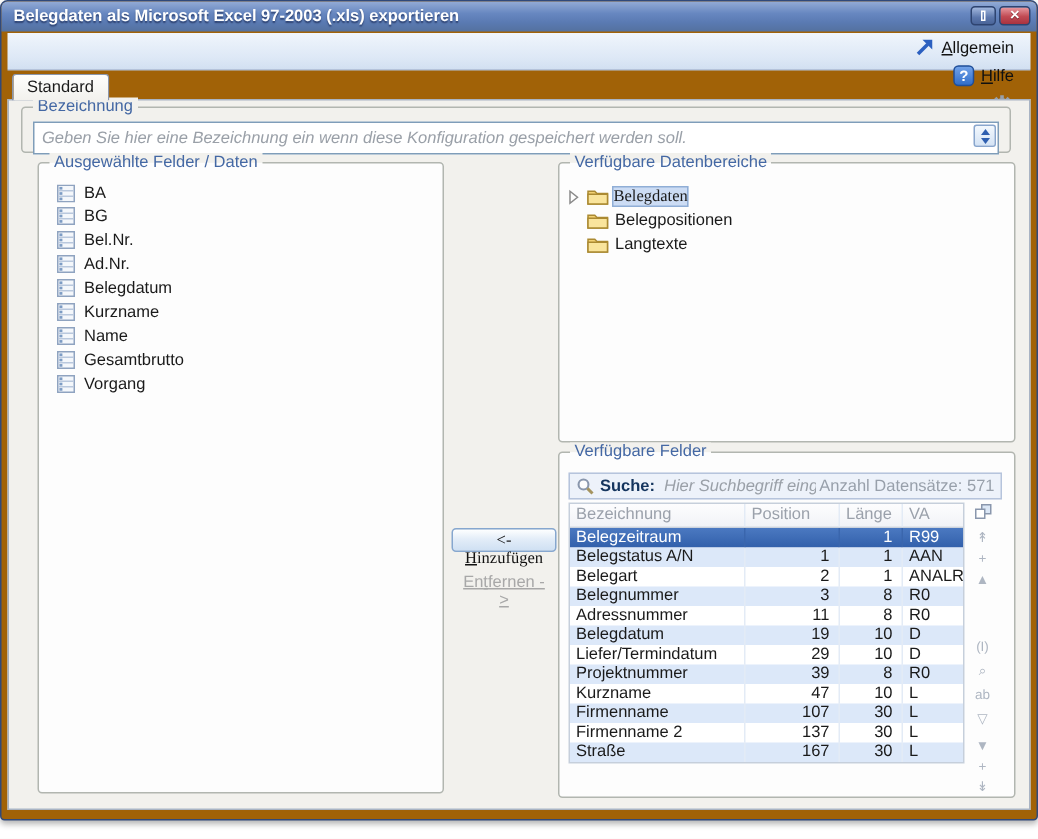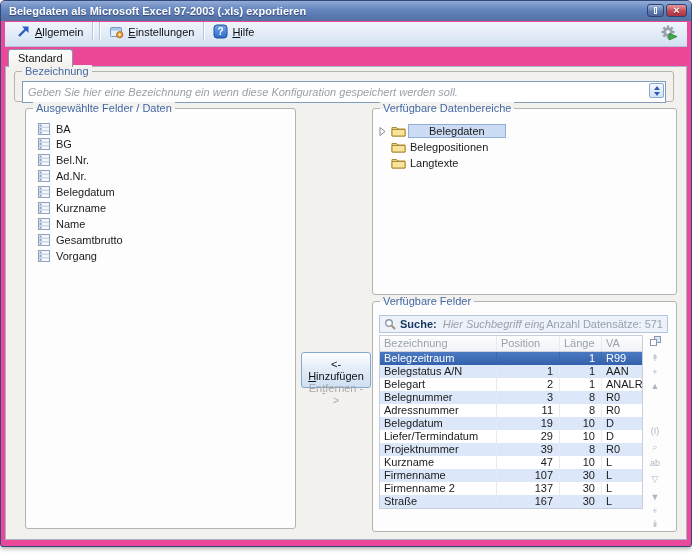--- a/index.html
+++ b/index.html
@@ -6,36 +6,36 @@
   .screen{position:relative;width:692px;height:559px;overflow:hidden;background:#fff;
           font-family:"Liberation Sans",sans-serif;font-size:11px;color:#1a1a1a;}
   
   .bgstatus{position:absolute;left:0;top:546px;width:692px;height:13px;
             background:linear-gradient(#c9d5ec,#b0c2e0);border-top:1px solid #9db0d0;
             color:#64799f;font-size:10px;filter:blur(.5px);}
   .bgstatus span{position:absolute;top:1px;white-space:nowrap;}
   .bgs-sep{position:absolute;top:0;width:1px;height:13px;background:#9fb2d2;}
   .bgs-icon{position:absolute;top:2px;width:10px;height:9px;background:#7e97c0;border:1px solid #5f77a2;border-radius:2px;}
   
-  .window{position:absolute;left:0;top:0;width:690px;height:545px;background:#ec4899;
+  .window{position:absolute;left:0;top:0;width:690px;height:545px;background:#a16207;
           border:1px solid #30497a;border-radius:5px 5px 3px 3px;box-shadow:0 2px 4px rgba(0,0,0,.3);}
   .titlebar{position:absolute;left:0;top:0;right:0;height:20px;border-radius:4px 4px 0 0;
             background:linear-gradient(180deg,#93abd6 0%,#6787c0 40%,#5a7ab2 70%,#54719f 100%);
             display:flex;align-items:center;padding-left:8px;box-sizing:border-box;}
   .title{color:#fff;font-weight:bold;font-size:11px;text-shadow:0 1px 1px #2c4170;white-space:nowrap;}
   .cap-btn{position:absolute;top:3px;height:13px;border-radius:3px;border:1px solid #2e4470;
            display:flex;align-items:center;justify-content:center;box-sizing:border-box;cursor:default;}
   .btn-restore{right:27px;width:17px;background:linear-gradient(#a3b8de,#5b77ac 60%,#4a6498);}
   .btn-restore .sq{width:6px;height:5px;border:1px solid #fff;display:block;}
   .btn-close{right:4px;width:21px;background:linear-gradient(#e79aa1,#c14a53 55%,#a93340);}
   .btn-close span{color:#fff;font-weight:bold;font-size:11px;line-height:11px;text-shadow:0 1px 0 #701d24;}
   
   .toolbar{position:absolute;left:4px;top:21px;right:4px;height:25px;
            background:linear-gradient(#f0f5fc,#dde8f6 70%,#d2e0f1);
-           border-bottom:1px solid #b5c3da;display:flex;align-items:flex-start;padding:0 5px;box-sizing:border-box;}
+           border-bottom:1px solid #b5c3da;display:flex;align-items:flex-end;padding:0 5px;box-sizing:border-box;flex-direction:column;}
   .tbtn{display:flex;align-items:center;gap:4px;background:none;border:none;padding:2px 6px;
         font-family:"Liberation Sans",sans-serif;font-size:11px;color:#111;cursor:default;}
   .tsep{width:1px;height:18px;background:#b6c3d8;margin:0 3px;box-shadow:1px 0 0 #fff;}
   .u{text-decoration:underline;}
   .tspacer{flex:1;}
   .runbtn{background:none;border:none;padding:1px;margin-right:2px;cursor:default;}
   
   .tab{position:absolute;left:7px;top:48px;height:18px;padding:2px 9px 0;z-index:3;
        background:linear-gradient(#fefefd,#f2f1ed);border:1px solid #8b97ad;border-bottom:none;
        border-radius:3px 3px 0 0;font-size:11px;box-sizing:border-box;}
@@ -56,30 +56,30 @@
   .spin{position:absolute;right:2px;top:2px;width:15px;height:15px;border:1px solid #89a6cd;border-radius:2px;
         background:linear-gradient(#f3f8fd,#d4e3f5);display:flex;flex-direction:column;align-items:center;
         justify-content:center;gap:2px;padding:0;cursor:default;}
   .tri-up{width:0;height:0;border-left:3px solid transparent;border-right:3px solid transparent;border-bottom:4px solid #2f5fb0;}
   .tri-dn{width:0;height:0;border-left:3px solid transparent;border-right:3px solid transparent;border-top:4px solid #2f5fb0;}
   
   .g-left{left:19px;top:41px;width:271px;height:421px;}
   .fitem{position:absolute;left:12px;height:15px;display:flex;align-items:center;gap:6px;font-size:11px;}
   .gicon{display:flex;}
   
-  .addbtn{position:absolute;left:295px;top:285px;width:70px;height:36px;border:1px solid #86a7cf;border-radius:3px;
-          background:linear-gradient(#feffff,#e3edf8 45%,#cfe0f3);font-family:Liberation Sans, sans-serif;
+  .addbtn{position:absolute;left:295px;top:285px;width:70px;height:16px;border:1px solid #86a7cf;border-radius:3px;
+          background:linear-gradient(#feffff,#e3edf8 45%,#cfe0f3);font-family:Liberation Serif, serif;
           font-size:11px;color:#111;cursor:default;}
   .rembtn{position:absolute;left:295px;top:314px;width:70px;text-align:center;background:none;border:none;
-          font-family:"Liberation Sans",sans-serif;font-size:11px;color:#a8a8a8;cursor:default;}
+          font-family:"Liberation Sans",sans-serif;font-size:11px;color:#a8a8a8;cursor:default;text-decoration:underline;}
   
   .g-tree{left:366px;top:41px;width:305px;height:187px;}
   .titem{position:absolute;left:18px;height:15px;display:flex;align-items:center;gap:4px;font-size:11px;}
   .expander{position:absolute;left:5px;top:17px;}
-  .tsel{background:#ccdcf4;border:1px solid #90aed6;padding:0 20px;margin-left:-2px;}
+  .tsel{background:#ccdcf4;border:1px solid #90aed6;padding:0 0;margin-left:-2px;font-family:Liberation Serif, serif;}
   
   .g-grid{left:366px;top:234px;width:305px;height:231px;}
   .searchbar{position:absolute;left:6px;top:13px;right:8px;height:18px;background:#edf2fa;
              border:1px solid #b6c4dc;display:flex;align-items:center;padding:0 4px;box-sizing:border-box;}
   .s-label{font-weight:bold;color:#15355e;margin:0 4px 0 4px;}
   .searchbar input{flex:1;border:none;background:transparent;font-family:"Liberation Sans",sans-serif;
                    font-size:11px;color:#333;min-width:10px;outline:none;}
   .searchbar input::placeholder{font-style:italic;color:#9aa0a8;opacity:1;}
   .s-count{color:#98a0ab;white-space:nowrap;}
   .grid{position:absolute;left:6px;top:33px;width:264px;border:1px solid #c6cfdb;background:#fff;box-sizing:border-box;}
@@ -122,31 +122,20 @@
         <span class="gicon">
           <svg width="15" height="15" viewBox="0 0 15 15">
               <path d="M3 12 L9.5 5.5" stroke="#2b5fc0" stroke-width="2.4" fill="none"></path>
               <polygon points="6,2.5 12.5,2.5 12.5,9" fill="#2b5fc0"></polygon>
             </svg>
         </span>
         <span><span class="u">A</span><span>llgemein</span></span>
       </button>
       <span class="tsep"></span>
       <span class="tsep"></span>
-      <button class="tbtn">
-        <span class="gicon">
-          <svg width="15" height="15" viewBox="0 0 15 15">
-              <rect x="1.5" y="3.5" width="11" height="9" rx="1" fill="#e2f0fb" stroke="#7b96b8"></rect>
-              <rect x="2" y="4" width="10" height="2.6" fill="#a8c6e8"></rect>
-              <circle cx="10.7" cy="10.7" r="3.1" fill="#f0a23c" stroke="#b06a10"></circle>
-              <circle cx="10.7" cy="10.7" r="1.1" fill="#fff"></circle>
-            </svg>
-        </span>
-        <span><span class="u">E</span><span>instellungen</span></span>
-      </button>
       <span class="tsep"></span>
       <button class="tbtn">
         <span class="gicon">
           <svg width="15" height="15" viewBox="0 0 15 15">
               <defs>
                 <linearGradient id="hb" x1="0" y1="0" x2="0" y2="1">
                   <stop offset="0" stop-color="#74a4ea"></stop>
                   <stop offset="1" stop-color="#2f6cc8"></stop>
                 </linearGradient>
               </defs>

